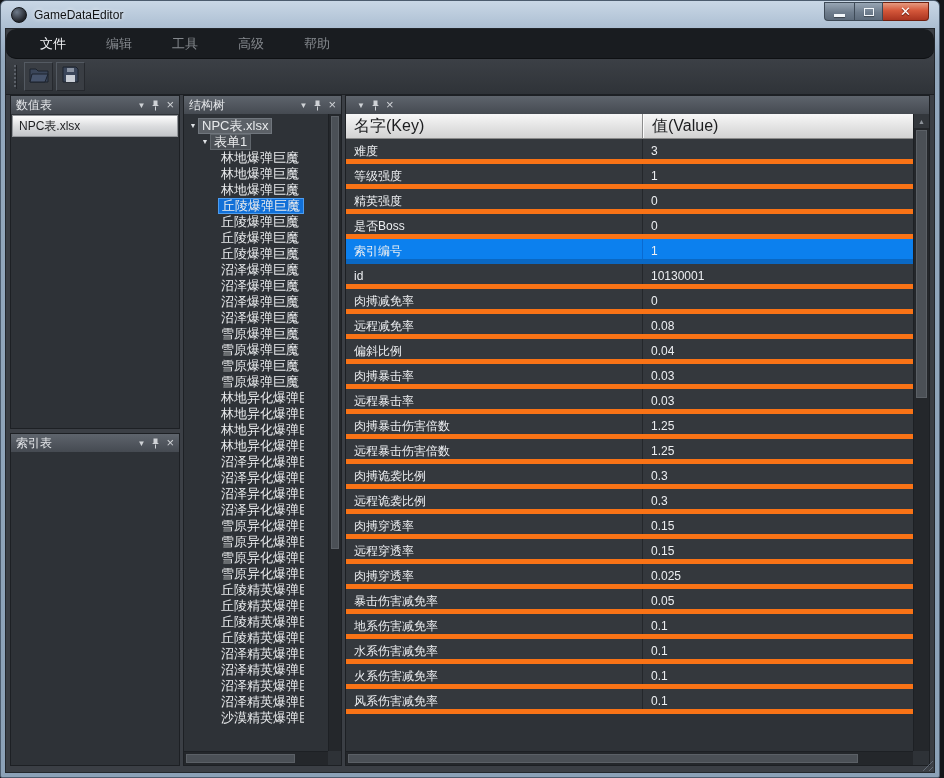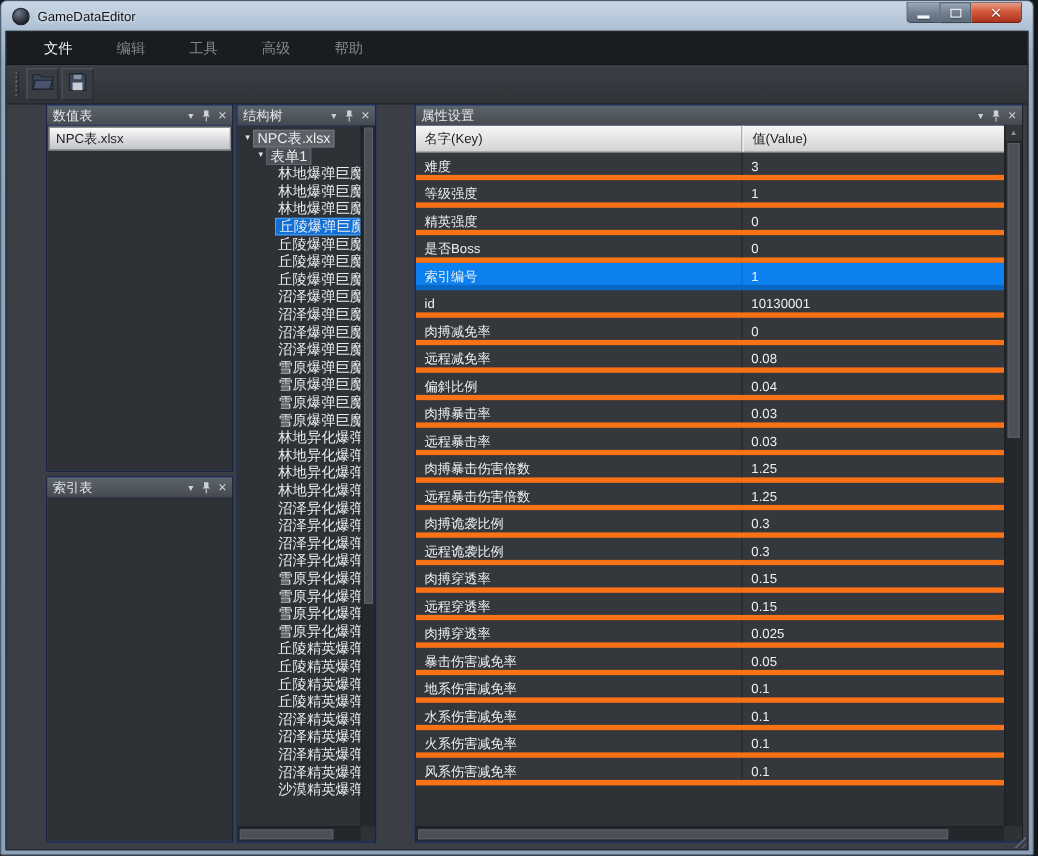--- a/index.html
+++ b/index.html
@@ -25,40 +25,40 @@
     background:linear-gradient(#e69a80,#d4573a 45%,#aa3420); border-color:#70200f;
     color:#fff; font-size:13px; font-weight:bold; text-shadow:0 1px 1px #571006; }
   .glyph-min { width:11px; height:3px; background:#f3f7fb; margin-top:8px; box-shadow:0 1px 1px rgba(0,0,0,.4); }
   .glyph-max { width:10px; height:8px; border:1px solid #f3f7fb; box-shadow:0 1px 1px rgba(0,0,0,.3); }
 
   
   .frame-body { position:absolute; top:27px; left:4px; right:4px; bottom:4px;
     background:#3b3f45; border:1px solid #22262b; overflow:hidden; }
 
   
-  .menubar { height:30px; background:#191c20; display:flex; align-items:center; padding-left:14px; border-bottom:1px solid #0e1013; }
+  .menubar { height:30px; background:#191c20; display:flex; align-items:center; padding-left:14px; border-bottom:1px solid #0e1013;border-radius:10px; }
   .menu-item { font-size:13px; color:#84888d; padding:0 20px; line-height:30px; cursor:default; }
   .menu-item.active { color:#f2f3f5; }
 
   
   .toolbar { height:36px; background:linear-gradient(#3c4046,#2f3338); border-bottom:1px solid #1d2024;
     display:flex; align-items:center; padding-left:8px; }
   .tool-grip { width:3px; height:24px; margin-right:7px;
     background:repeating-linear-gradient(180deg,#5b6068 0 2px,transparent 2px 4px);
     border-right:1px solid #22252a; }
   .tool-btn { width:29px; height:29px; margin-right:3px; display:flex; align-items:center; justify-content:center;
     background:#3a3e44; border:1px solid; border-color:#545a62 #26292e #26292e #545a62; }
 
   
   .main { position:absolute; top:66px; left:4px; right:4px; bottom:6px; display:flex; gap:3px; }
   .col-left { width:170px; display:flex; flex-direction:column; gap:4px; }
   .col-mid { width:159px; display:flex; }
   .col-right { flex:1; display:flex; }
 
-  .panel { display:flex; flex-direction:column; border:1px solid #1d2024; background:#1d4ed8; width:100%;margin-left:32px; }
+  .panel { display:flex; flex-direction:column; border:1px solid #1d2024; background:#e5e5e5; width:100%; }
   .panel.value-panel { height:334px; flex:none; }
   .panel.index-panel { flex:1; }
 
   .panel-header { height:18px; flex:none; display:flex; align-items:center; padding:0 5px;
     background:linear-gradient(#5e646c,#454a51); color:#e3e5e8; font-size:12px; }
   .panel-title { flex:1; white-space:nowrap; overflow:hidden; }
   .ph-icon { color:#cfd2d6; margin-left:6px; display:flex; align-items:center; cursor:default; }
   .ph-chevron { font-size:8px; }
   .ph-close { font-size:13px; line-height:10px; }
 
@@ -85,21 +85,21 @@
   .vscroll { position:absolute; top:0; right:0; bottom:14px; width:13px; background:#24272b; border-left:1px solid #1d2024; }
   .vscroll .thumb { position:absolute; left:2px; right:2px; background:#4b5056; border:1px solid #5b6066; }
   .hscroll { position:absolute; left:0; right:13px; bottom:0; height:14px; background:#24272b; border-top:1px solid #1d2024; }
   .hscroll .thumb { position:absolute; top:2px; bottom:2px; background:#4b5056; border:1px solid #5b6066; }
   .scroll-corner { position:absolute; right:0; bottom:0; width:13px; height:14px; background:#2e3237; }
   .scroll-arrow { position:absolute; left:0; right:0; top:0; height:14px; display:flex; align-items:center; justify-content:center;
     font-size:7px; color:#8d939a; background:#33373c; }
 
   
   .grid-area { position:absolute; top:0; left:0; right:16px; bottom:14px; overflow:hidden; }
-  .grid-header { display:flex; height:25px; background:linear-gradient(#f7f7f7,#d2d2d2); border-bottom:1px solid #8a8a8a; color:#1c1d1f; font-size:12px; }
+  .grid-header { display:flex; height:25px; background:linear-gradient(#f7f7f7,#d2d2d2); border-bottom:1px solid #8a8a8a; color:#1c1d1f; font-size:16px; }
   .grid-header .hcell { line-height:24px; padding-left:8px; }
   .grid-header .hkey { width:297px; border-right:1px solid #8c8c8c; }
   .grid-header .hval { flex:1; border-left:1px solid #fbfbfb; }
   .grid-row { display:flex; height:25px; background:#34383d; border-bottom:5px solid #f97316; color:#edeff2; font-size:12px; }
   .grid-row .cell { line-height:24px; padding-left:8px; white-space:nowrap; overflow:hidden; }
   .grid-row .key { width:297px; border-right:1px solid #24272b; }
   .grid-row .val { flex:1; }
   .grid-row.selected { background:#0c80ee; border-bottom-color:#0a68c4; }
   .grid-row.selected .key { border-right-color:#0a6ad0; }
   .props .vscroll { width:16px; }
@@ -340,21 +340,20 @@
               <div class="thumb" style="left:2px; width:76%;"></div>
             </div>
             <div class="scroll-corner"></div>
           </div>
         </div>
       </div>
 
       <div class="col-right">
         <div class="panel props">
           <div class="panel-header">
-            <span class="panel-title">属性设置</span>
             <span class="ph-icon ph-chevron">▼</span>
             <span class="ph-icon">
                 <svg width="9" height="11" viewBox="0 0 9 11">
                   <path d="M2.5 0.5h4v4.2l1.5 1.3H1l1.5-1.3z" fill="#cfd2d6"></path>
                   <rect x="4" y="6.5" width="1" height="4" fill="#cfd2d6"></rect>
                 </svg>
               </span>
             <span class="ph-icon ph-close">×</span>
           </div>
           <div class="panel-body">

